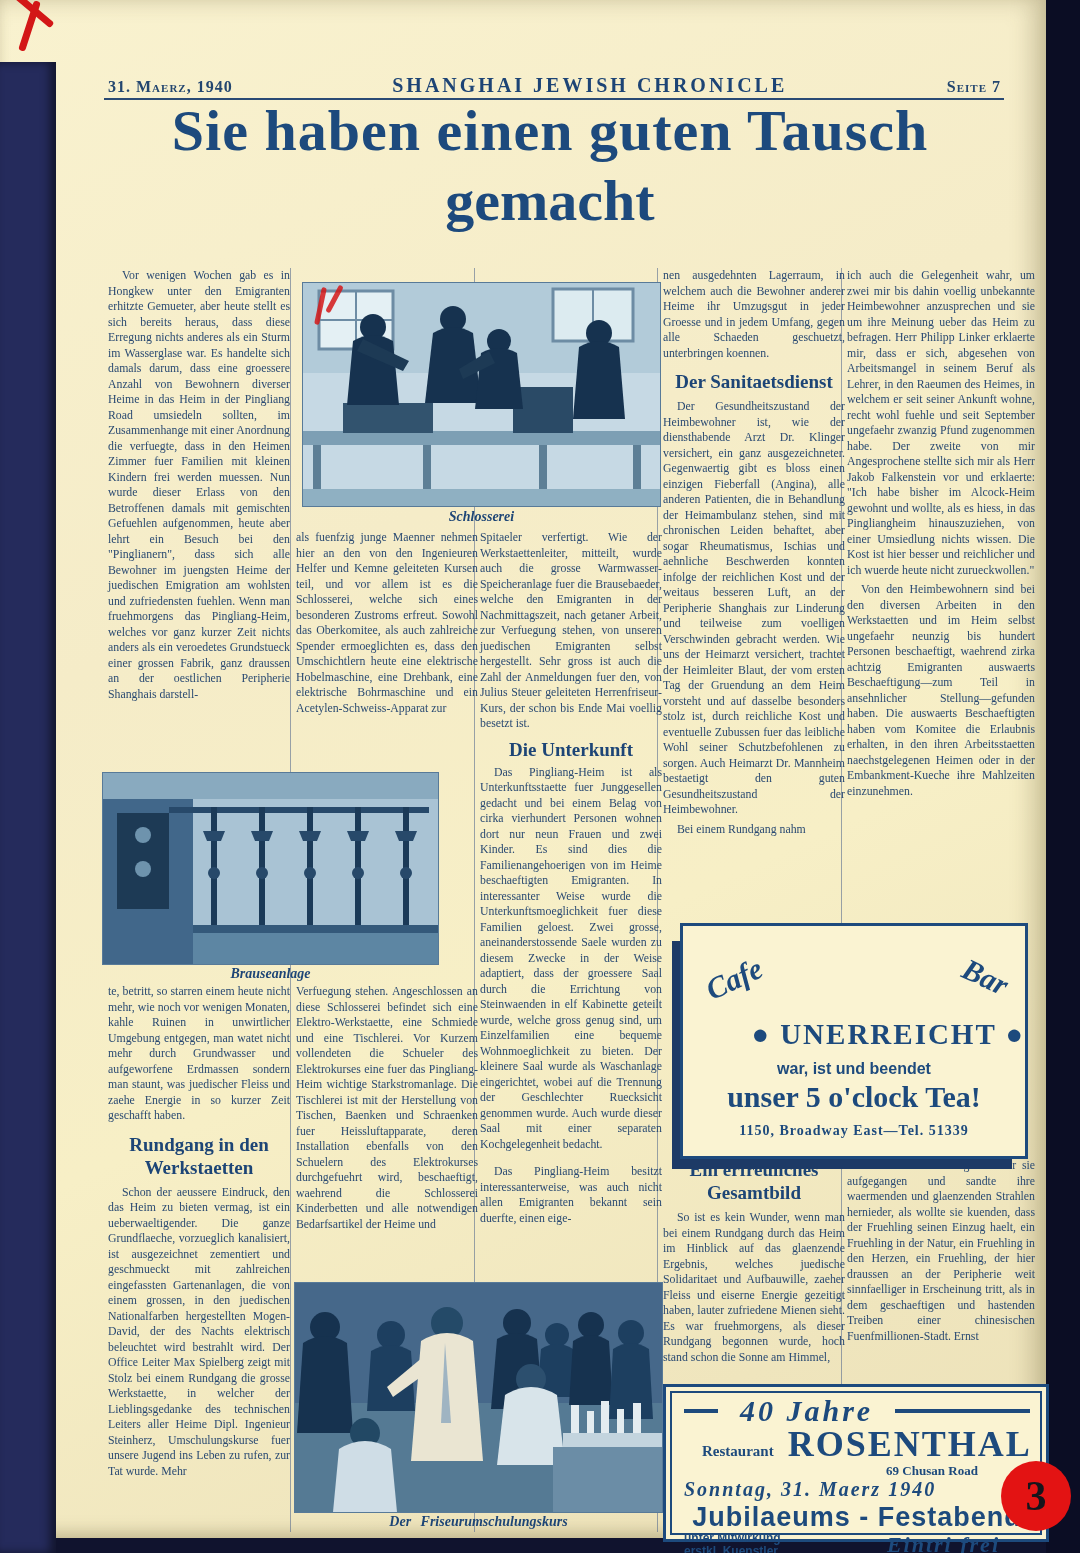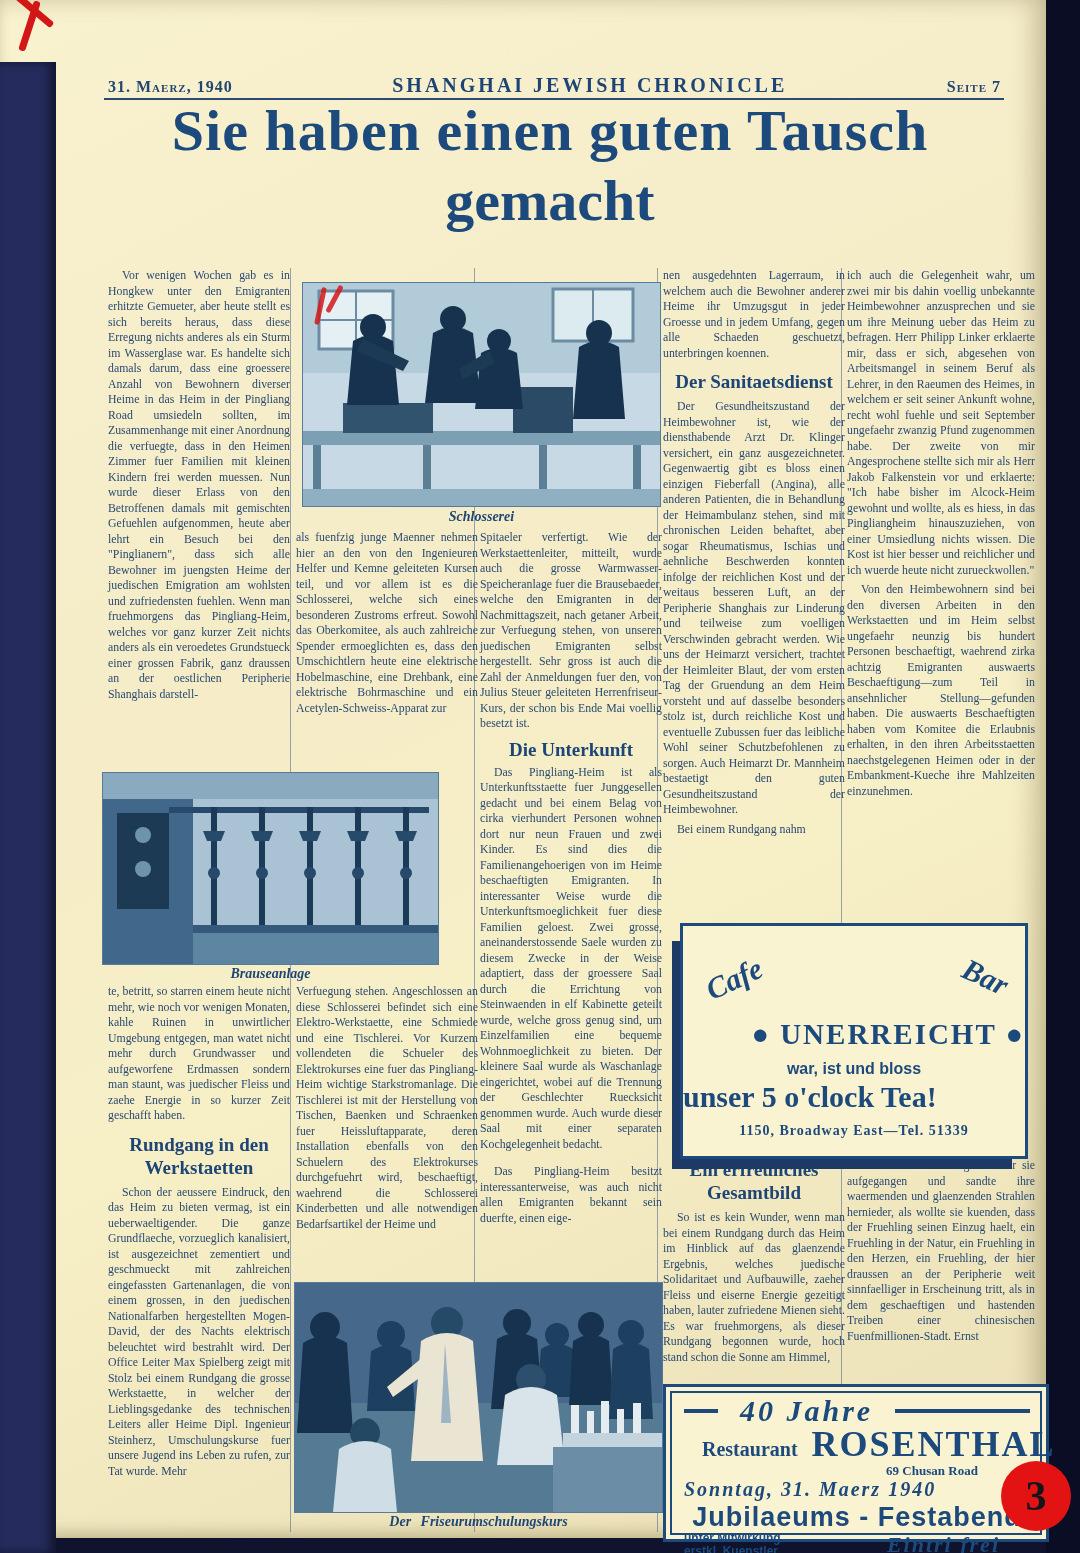--- a/index.html
+++ b/index.html
@@ -40,31 +40,31 @@
 
   
   .ad{position:absolute;z-index:5;background:#faf3d2;color:#1d4a7d;}
   .ad-rex{border:3px solid #1d4a7d;box-shadow:-12px 14px 0 -4px #1d3a66;}
   .rex-inner{position:relative;width:100%;height:100%;}
   .rex-cafe{position:absolute;left:22px;top:36px;font-size:30px;font-weight:700;font-style:italic;transform:rotate(-25deg);}
   .rex-name{position:absolute;left:0;right:0;top:8px;text-align:center;font-size:46px;font-weight:700;letter-spacing:10px;}
   .rex-bar{position:absolute;right:16px;top:34px;font-size:30px;font-weight:700;font-style:italic;transform:rotate(25deg);}
   .rex-slogan{position:absolute;left:0;right:0;top:92px;text-align:right;font-size:29px;font-weight:700;letter-spacing:2px;}
   .rex-line2{position:absolute;left:0;right:0;top:134px;text-align:center;font-size:16px;font-weight:700;font-family:"Liberation Sans",sans-serif;}
-  .rex-line3{position:absolute;left:0;right:0;top:154px;text-align:left;font-size:30px;font-weight:700;}
+  .rex-line3{position:absolute;left:0;right:0;top:154px;text-align:center;font-size:30px;font-weight:700;}
   .rex-addr{position:absolute;left:0;right:0;top:197px;text-align:center;font-size:14px;font-weight:700;letter-spacing:1px;}
 
   .ad-ros{border:3px solid #1d4a7d;}
   .ros-inner{position:absolute;left:4px;right:4px;top:4px;bottom:4px;border:2px solid #1d4a7d;padding:2px 10px 2px 12px;}
   .ros-r1{display:flex;align-items:center;gap:22px;height:32px;}
   .ros-dash{height:4px;background:#1d4a7d;}
   .ros-dashL{width:34px;} .ros-dashR{flex:1;}
   .ros-jahre{font-size:30px;font-style:italic;font-weight:700;letter-spacing:3px;white-space:nowrap;}
   .ros-r2{height:36px;display:flex;align-items:baseline;gap:14px;padding-left:18px;}
-  .ros-restaurant{font-size:20px;font-weight:700;}
+  .ros-restaurant{font-size:15px;font-weight:700;}
   .ros-name{font-size:36px;font-weight:700;letter-spacing:2px;line-height:34px;}
   .ros-addr{font-size:13px;font-weight:700;text-align:center;padding-left:150px;height:15px;}
   .ros-date{font-size:20px;font-style:italic;font-weight:700;text-align:left;height:24px;letter-spacing:2px;}
   .ros-event{font-size:27px;font-weight:700;text-align:center;font-family:"Liberation Sans",sans-serif;height:30px;letter-spacing:1px;}
   .ros-r6{display:flex;justify-content:space-between;align-items:flex-end;}
   .ros-note{font-size:12px;line-height:13px;font-weight:700;font-family:"Liberation Sans",sans-serif;}
   .ros-entry{font-size:22px;font-weight:700;font-style:italic;letter-spacing:2px;padding-right:30px;}
 
   
   .scribble{position:absolute;background:#d31717;border-radius:3px;z-index:6;}
@@ -271,21 +271,21 @@
         <rect x="258" y="164" width="109" height="65" fill="#6b8da6"></rect>
       </svg>
     </div>
     <div class="caption" style="left:295px;top:1514px;width:367px">Der  Friseurumschulungskurs</div>
 
     <div class="ad ad-rex" style="left:680px;top:923px;width:342px;height:230px">
       <div class="rex-inner">
         <span class="rex-cafe">Cafe</span>
         <span class="rex-bar">Bar</span>
         <div class="rex-slogan">● UNERREICHT ●</div>
-        <div class="rex-line2">war, ist und bloss</div>
+        <div class="rex-line2">war, ist und beendet</div>
         <div class="rex-line3">unser 5 o'clock Tea!</div>
         <div class="rex-addr">1150, Broadway East—Tel. 51339</div>
       </div>
     </div>
 
     <div class="ad ad-ros" style="left:663px;top:1384px;width:380px;height:152px">
       <div class="ros-inner">
         <div class="ros-r1">
           <div class="ros-dash ros-dashL"></div>
           <span class="ros-jahre">40 Jahre</span>

